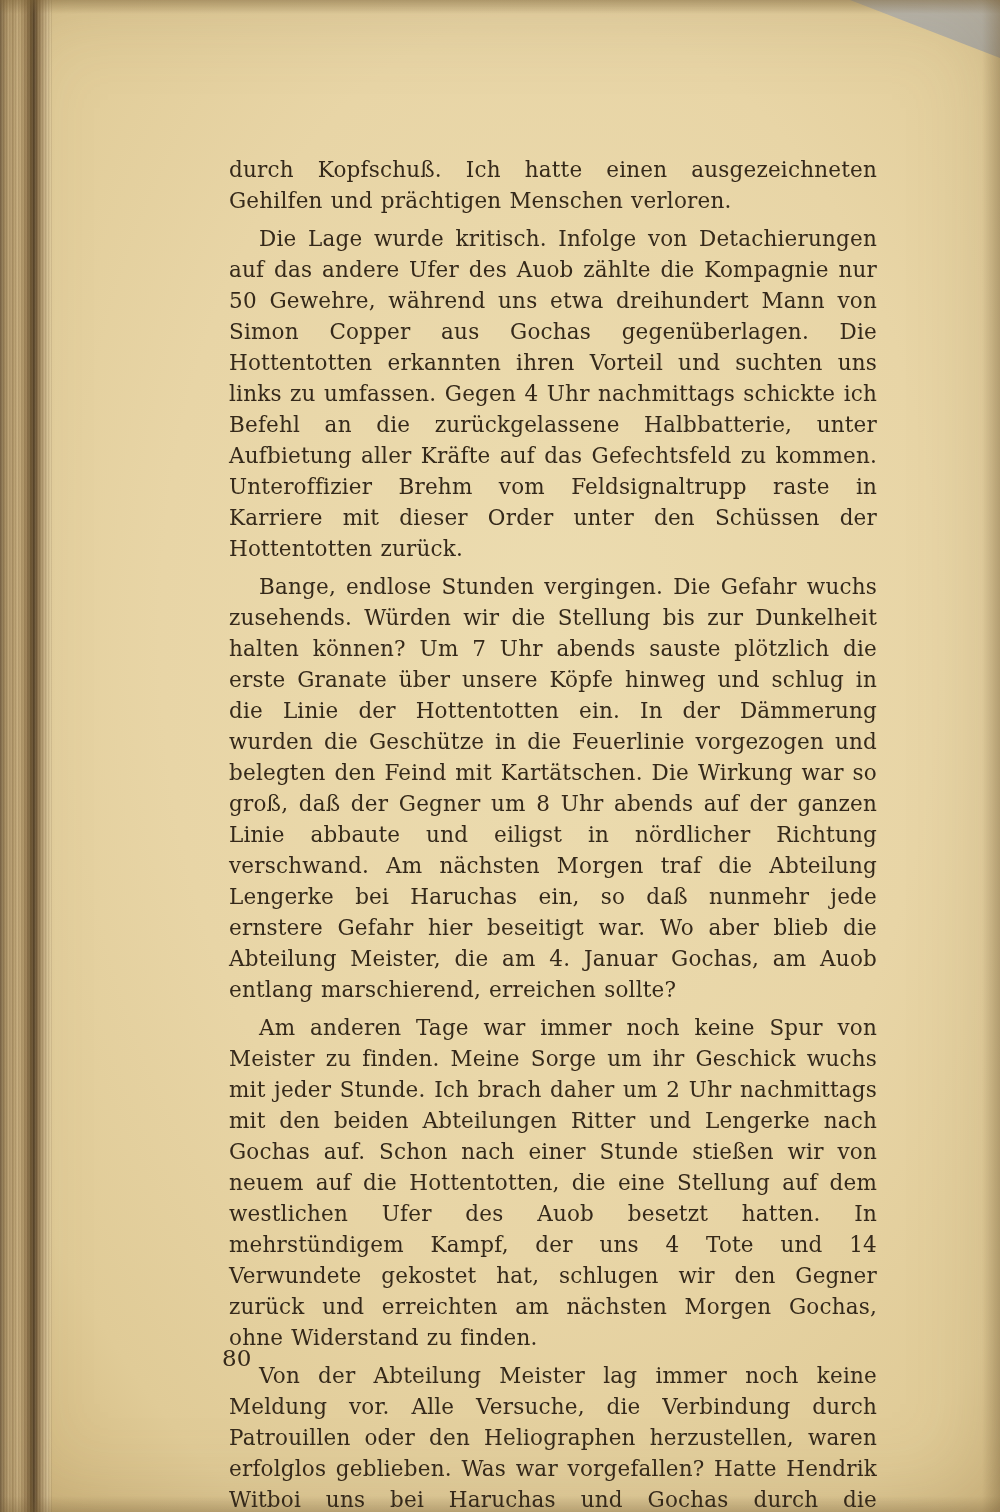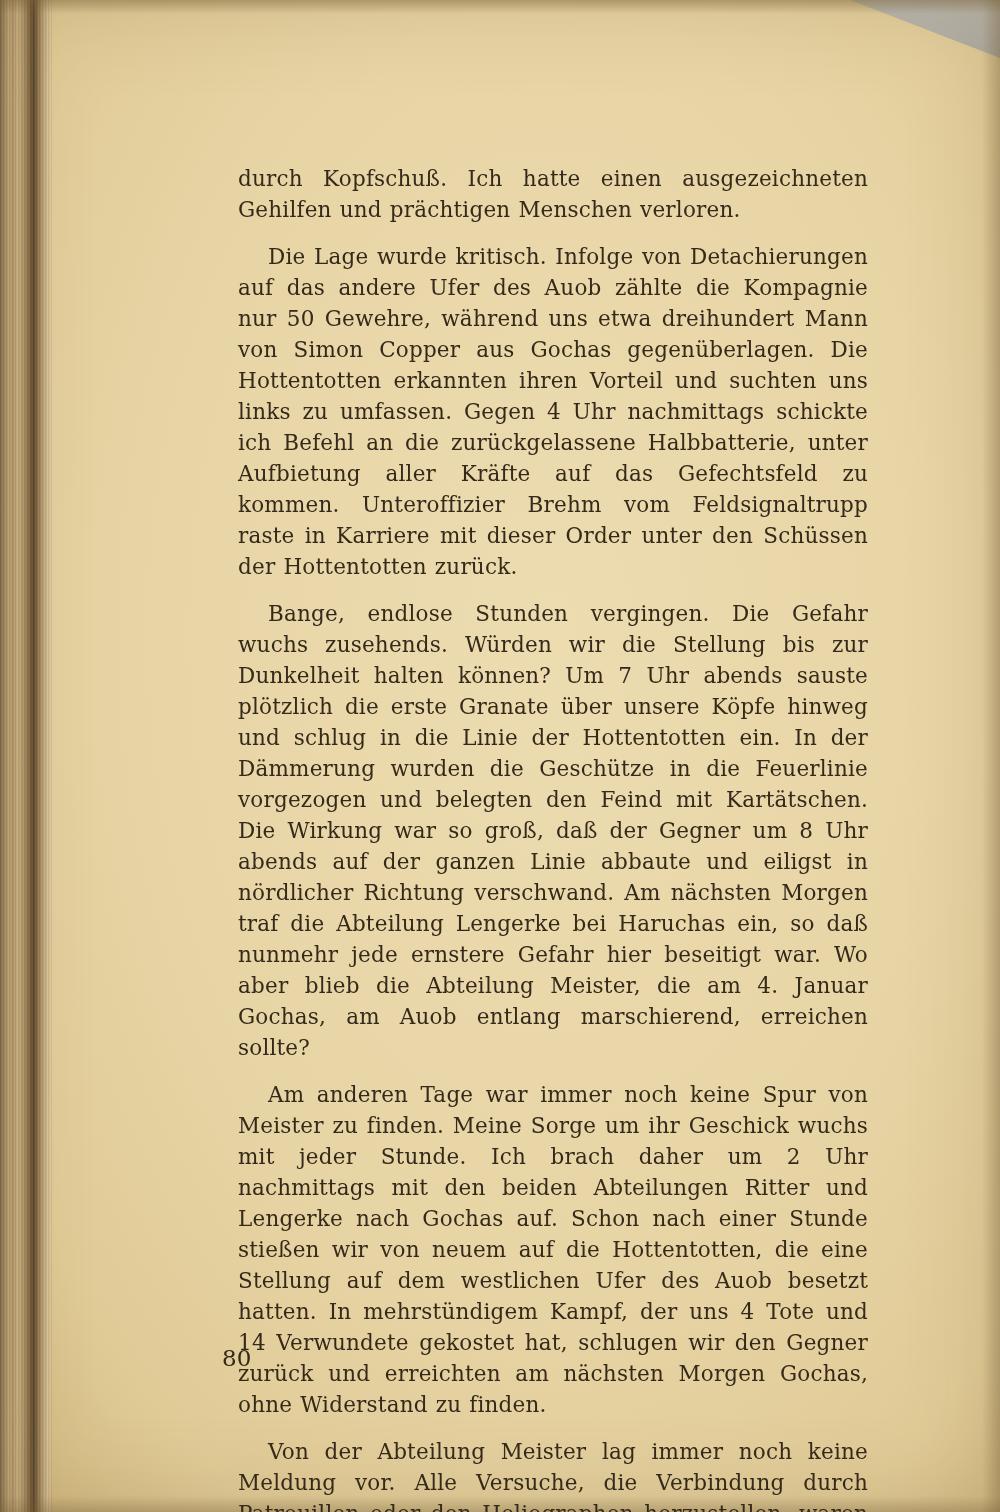--- a/index.html
+++ b/index.html
@@ -84,21 +84,21 @@
     top: 147px;
     width: 662px;
     color: #35291a;
     font-size: 21.5px;
     line-height: 31px;
     text-align: justify;
     letter-spacing: 0.2px;
     word-spacing: 1px;
   }
   .text-block p {
-    margin: 16px;
+    margin: 7px;
     text-indent: 30px;
   }
   .text-block p.first {
     text-indent: 0;
   }
   .page-number {
     position: absolute;
     left: 222px;
     top: 1305px;
     color: #35291a;

